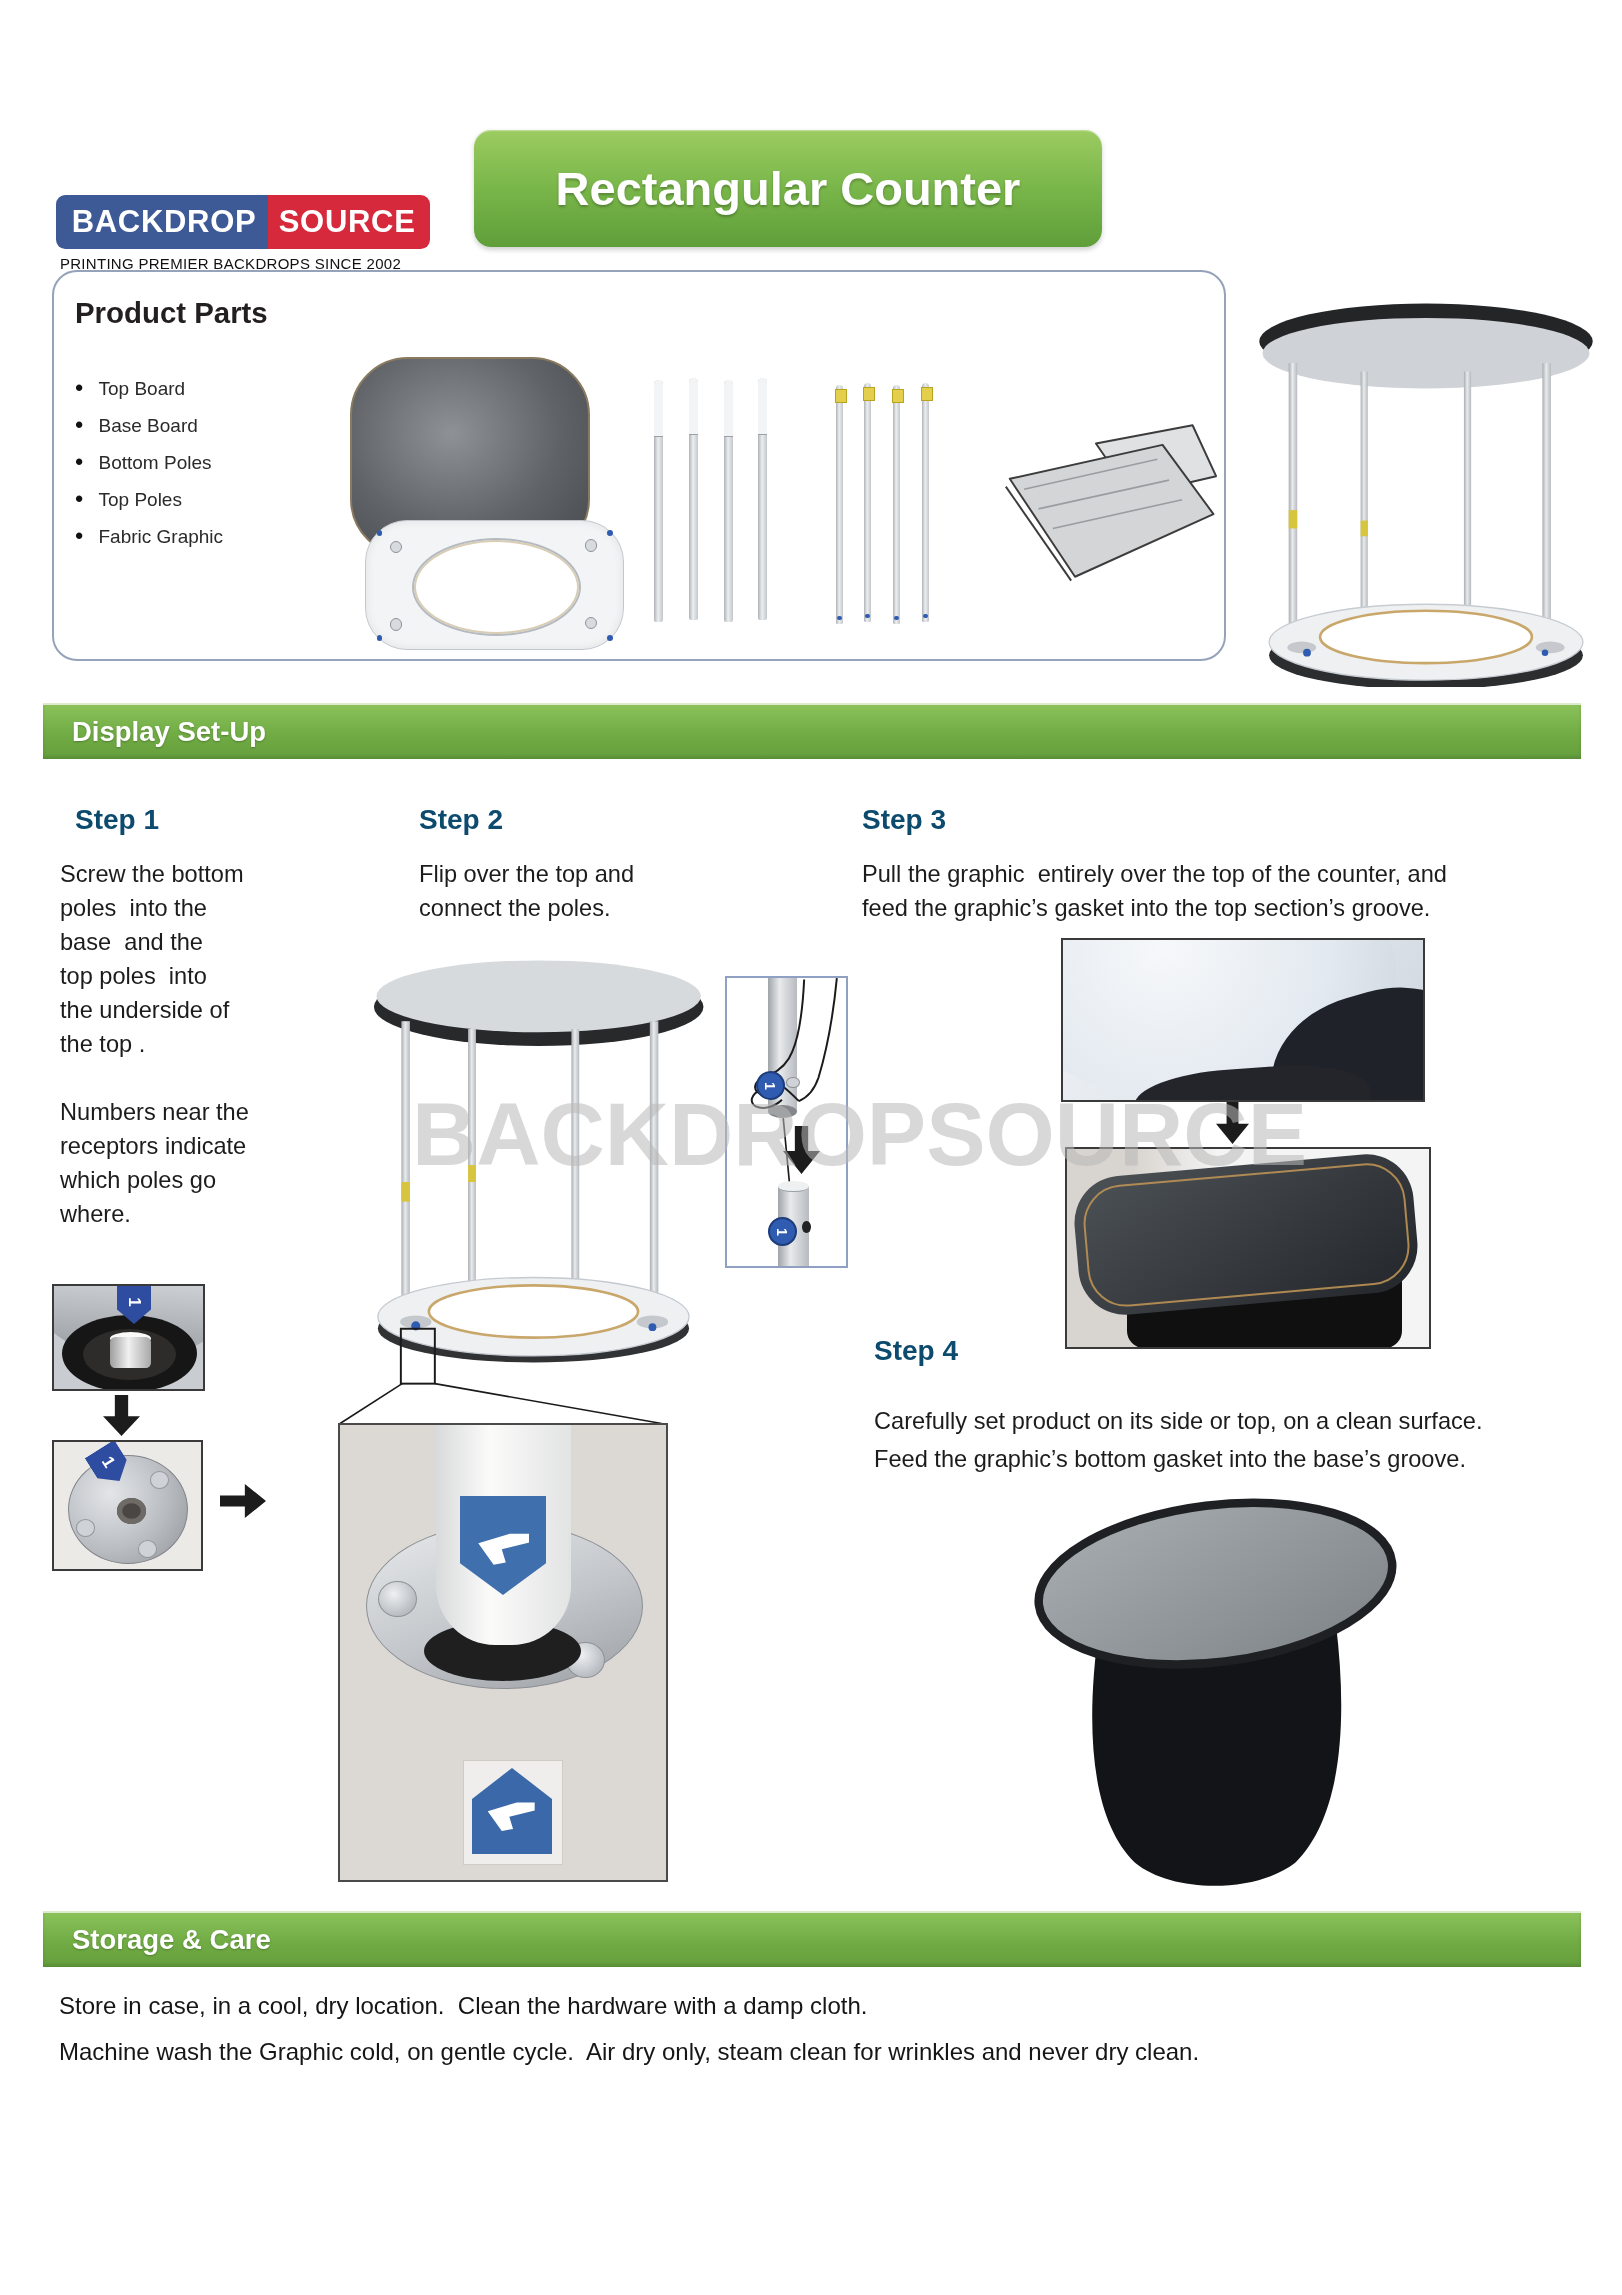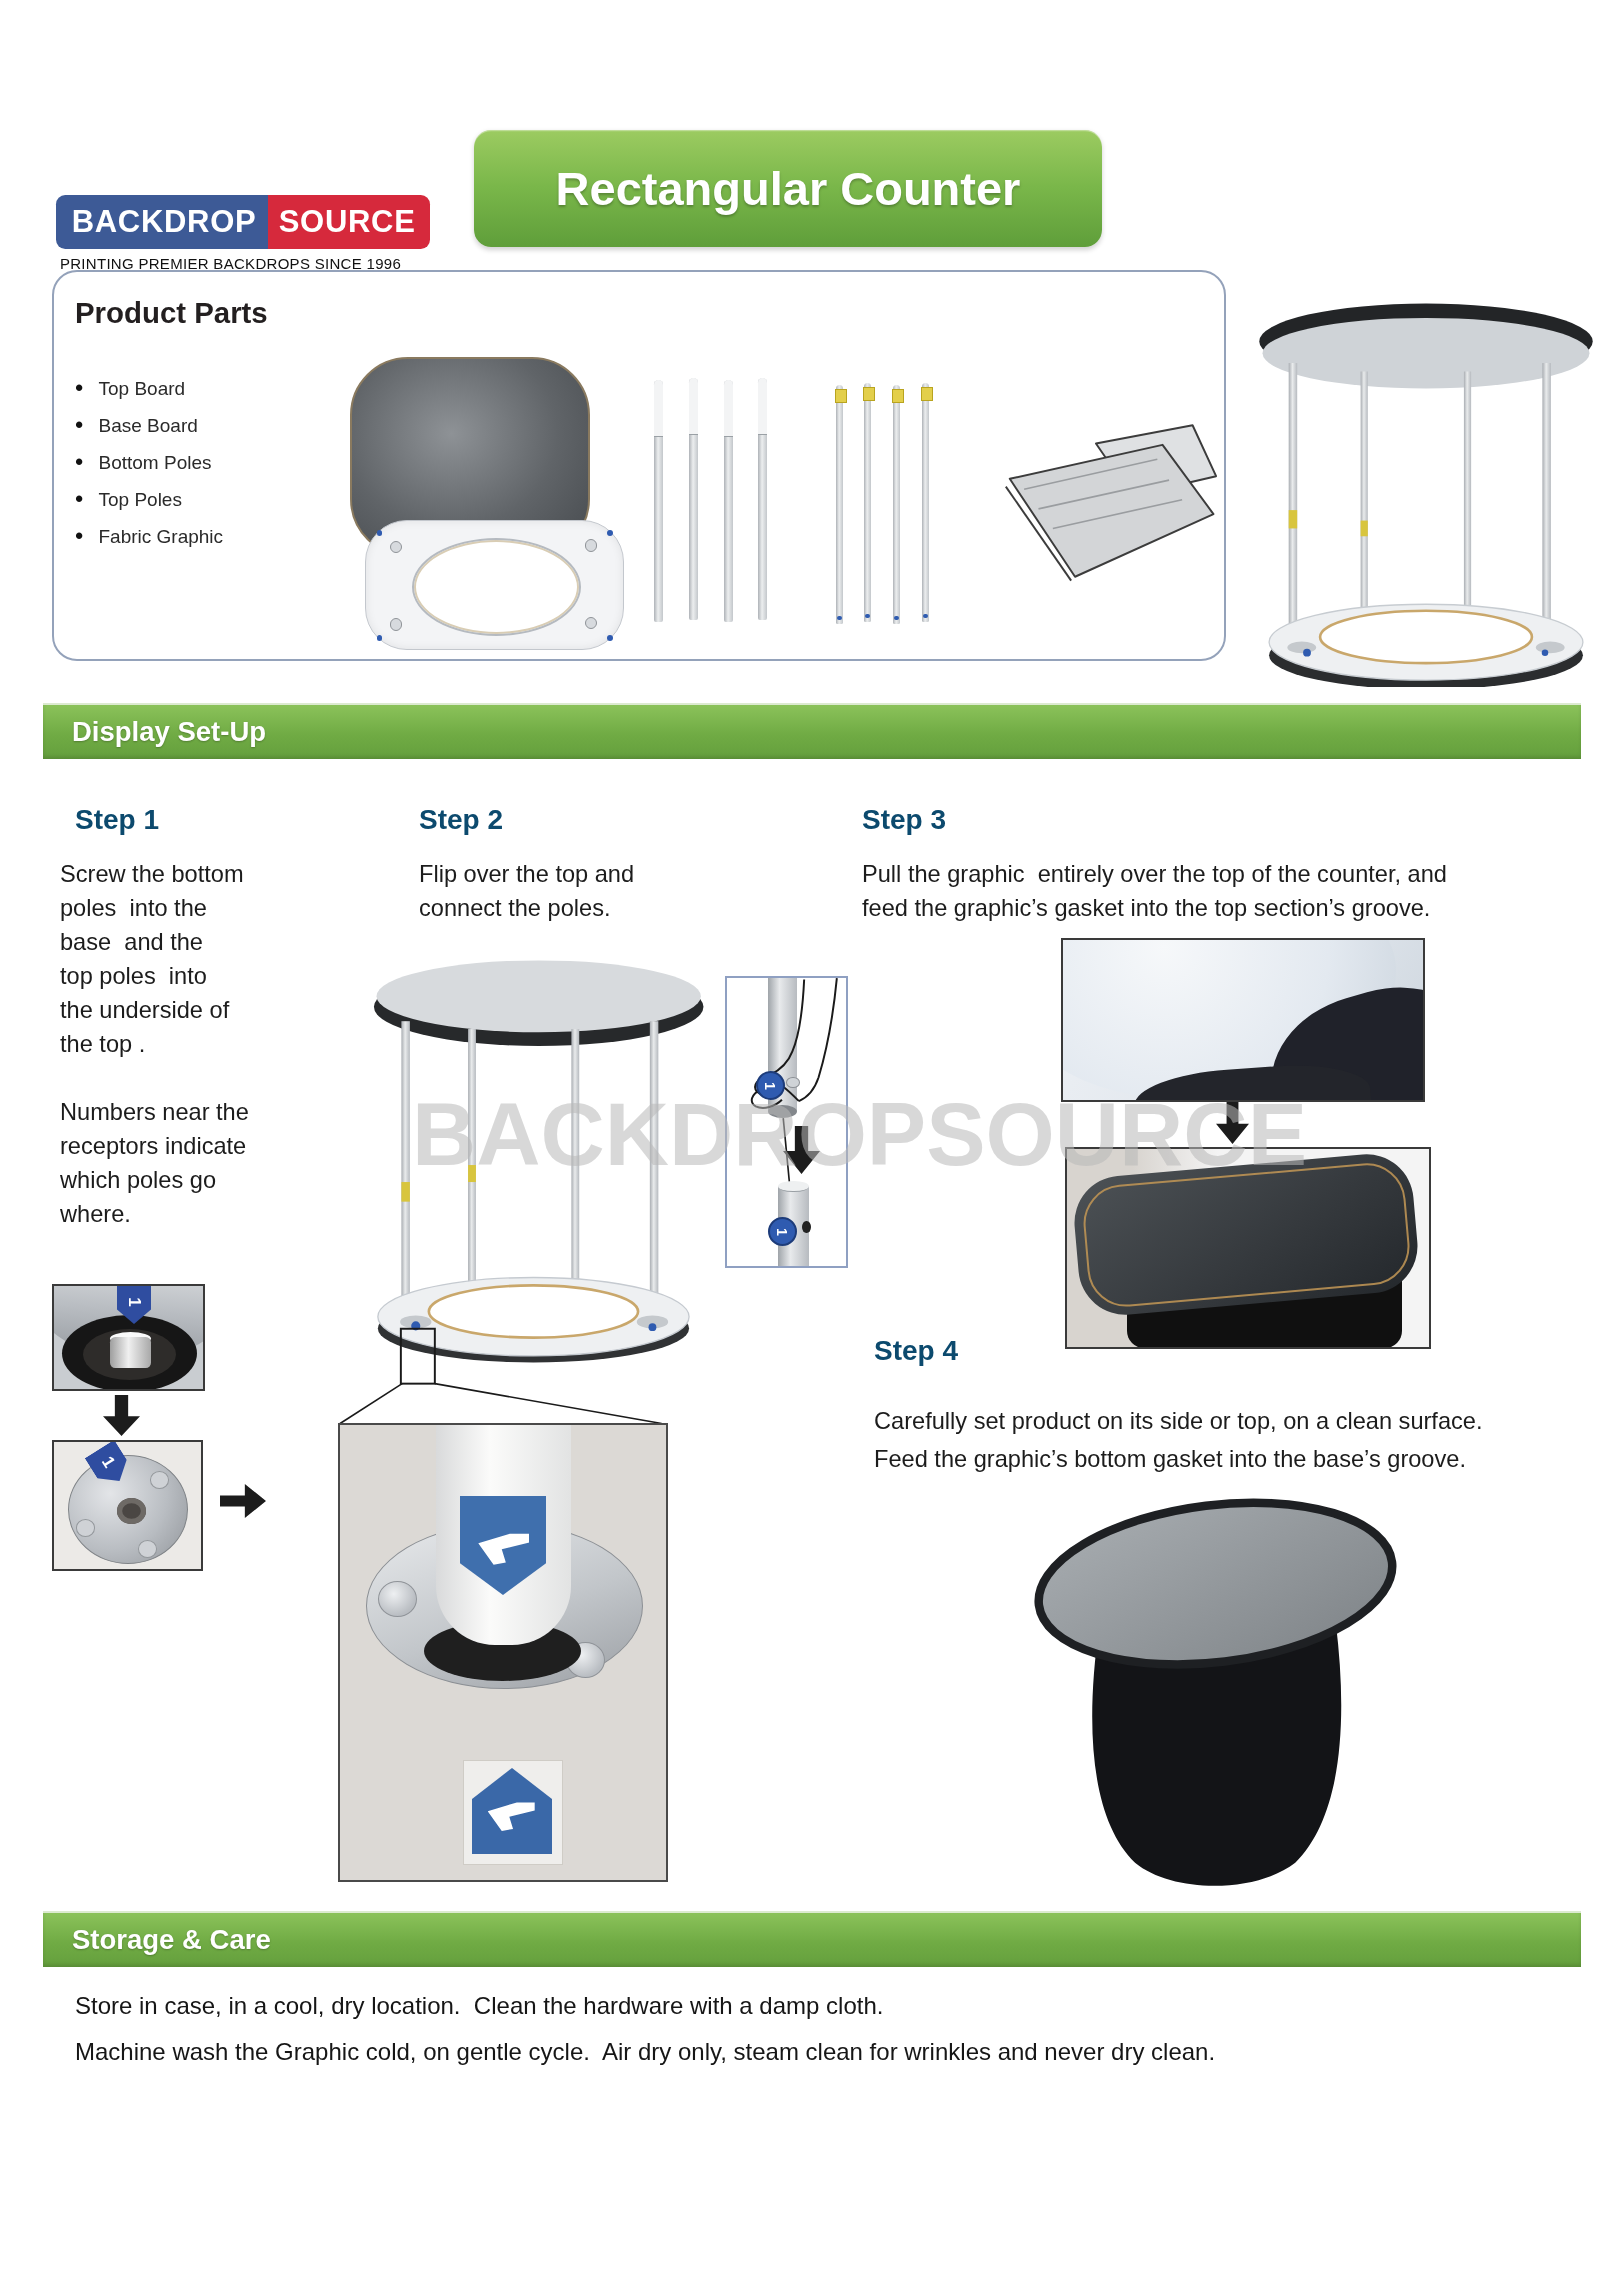--- a/index.html
+++ b/index.html
@@ -69,21 +69,21 @@
   .s1-label{left:75px;top:804px;}
   .s1-text{left:60px;top:857px;width:327px;}
   .s2-label{left:419px;top:804px;}
   .s2-text{left:419px;top:857px;width:340px;}
   .s3-label{left:862px;top:804px;}
   .s3-text{left:862px;top:857px;width:726px;}
   .s4-label{left:874px;top:1335px;}
   .s4-text{left:874px;top:1402px;width:733px;line-height:38px;}
 
   .storage-text{left:59px;top:1983px;width:1518px;font-size:24px;line-height:46px;
-     color:#161616;white-space:pre-wrap;margin-left:16px;}
+     color:#161616;white-space:pre-wrap;}
 
   
   .watermark{left:412px;top:1083px;width:824px;font-size:89px;font-weight:bold;
      color:#b9b9b9;opacity:.55;letter-spacing:0px;white-space:nowrap;z-index:40;}
 
   
   .photo{border:2px solid #3a3a3a;background:#ddd;overflow:hidden;}
 
   
   .p1a{left:52px;top:1284px;width:149px;height:103px;background:#c9cdd1;}
@@ -188,21 +188,21 @@
 
   <div class="abs logo">
     <div class="logo-row">
       <div class="logo-blue">
         <span class="logo-word">BACKDROP</span>
       </div>
       <div class="logo-red">
         <span class="logo-word">SOURCE</span>
       </div>
     </div>
-    <div class="logo-tagline">PRINTING PREMIER BACKDROPS SINCE 1996</div>
+    <div class="logo-tagline">PRINTING PREMIER BACKDROPS SINCE 2002</div>
   </div>
 
   <div class="abs title-banner">
     <span>Rectangular Counter</span>
   </div>
 
   <div class="abs parts-panel"></div>
   <div class="abs parts-title">Product Parts</div>
   <ul class="abs parts-list">
     <li><span>Top Board</span></li>

